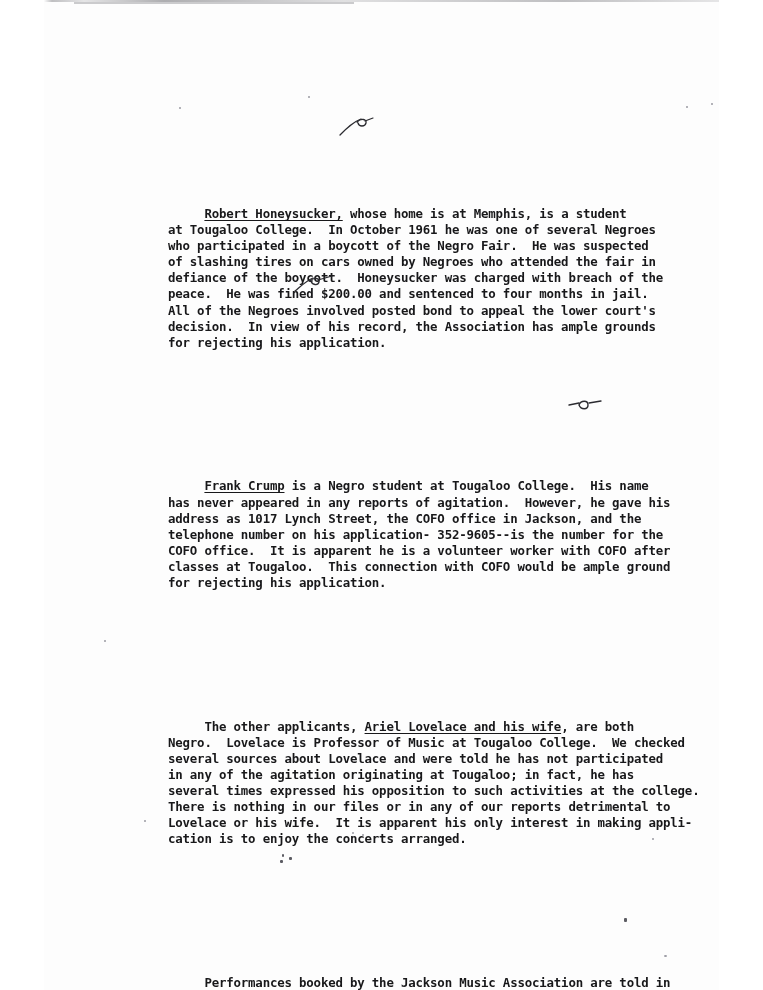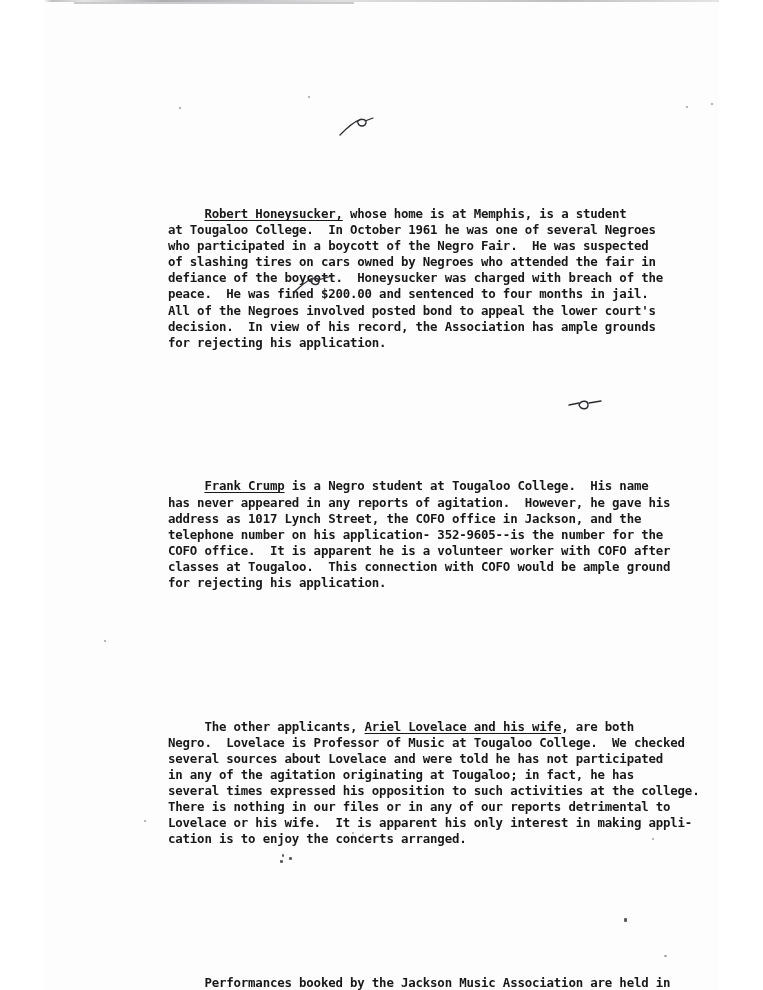--- a/index.html
+++ b/index.html
@@ -106,21 +106,21 @@
 
     <div class="para">
       <span class="ln">     <u class="ul">Frank Crump</u> is a Negro student at Tougaloo College.  His name</span><span class="ln">has never appeared in any reports of agitation.  However, he gave his</span><span class="ln">address as 1017 Lynch Street, the COFO office in Jackson, and the</span><span class="ln">telephone number on his application- 352-9605--is the number for the</span><span class="ln">COFO office.  It is apparent he is a volunteer worker with COFO after</span><span class="ln">classes at Tougaloo.  This connection with COFO would be ample ground</span><span class="ln">for rejecting his application.</span>
     </div>
 
     <div class="para">
       <span class="ln">     The other applicants, <u class="ul">Ariel Lovelace and his wife</u>, are both</span><span class="ln">Negro.  Lovelace is Professor of Music at Tougaloo College.  We checked</span><span class="ln">several sources about Lovelace and were told he has not participated</span><span class="ln">in any of the agitation originating at Tougaloo; in fact, he has</span><span class="ln">several times expressed his opposition to such activities at the college.</span><span class="ln">There is nothing in our files or in any of our reports detrimental to</span><span class="ln">Lovelace or his wife.  It is apparent his only interest in making appli-</span><span class="ln">cation is to enjoy the concerts arranged.</span>
     </div>
 
     <div class="para">
-      <span class="ln">     Performances booked by the Jackson Music Association are held in</span>
+      <span class="ln">     Performances booked by the Jackson Music Association are told in</span>
     </div>
 
     
 
   </div>
 
   <svg class="pen-mark" style="left:293px; top:116px;" width="40" height="22" viewBox="0 0 40 22">
     <path d="M3 19 C 10 12, 16 6, 24 3" stroke="#2b2b30" stroke-width="1.3" fill="none" stroke-linecap="round"></path>
     <path d="M20 6 C 24 2, 30 3, 29 7 C 28 11, 22 11, 21 7" stroke="#2b2b30" stroke-width="1.3" fill="none" stroke-linecap="round"></path>
     <path d="M28 5 L 36 2" stroke="#2b2b30" stroke-width="1.2" fill="none" stroke-linecap="round"></path>

